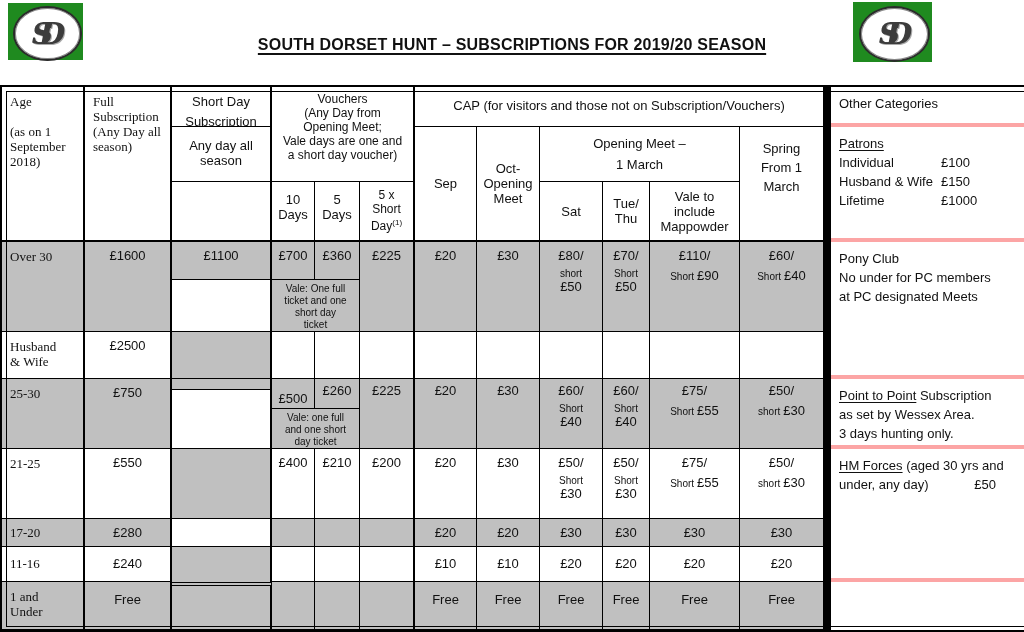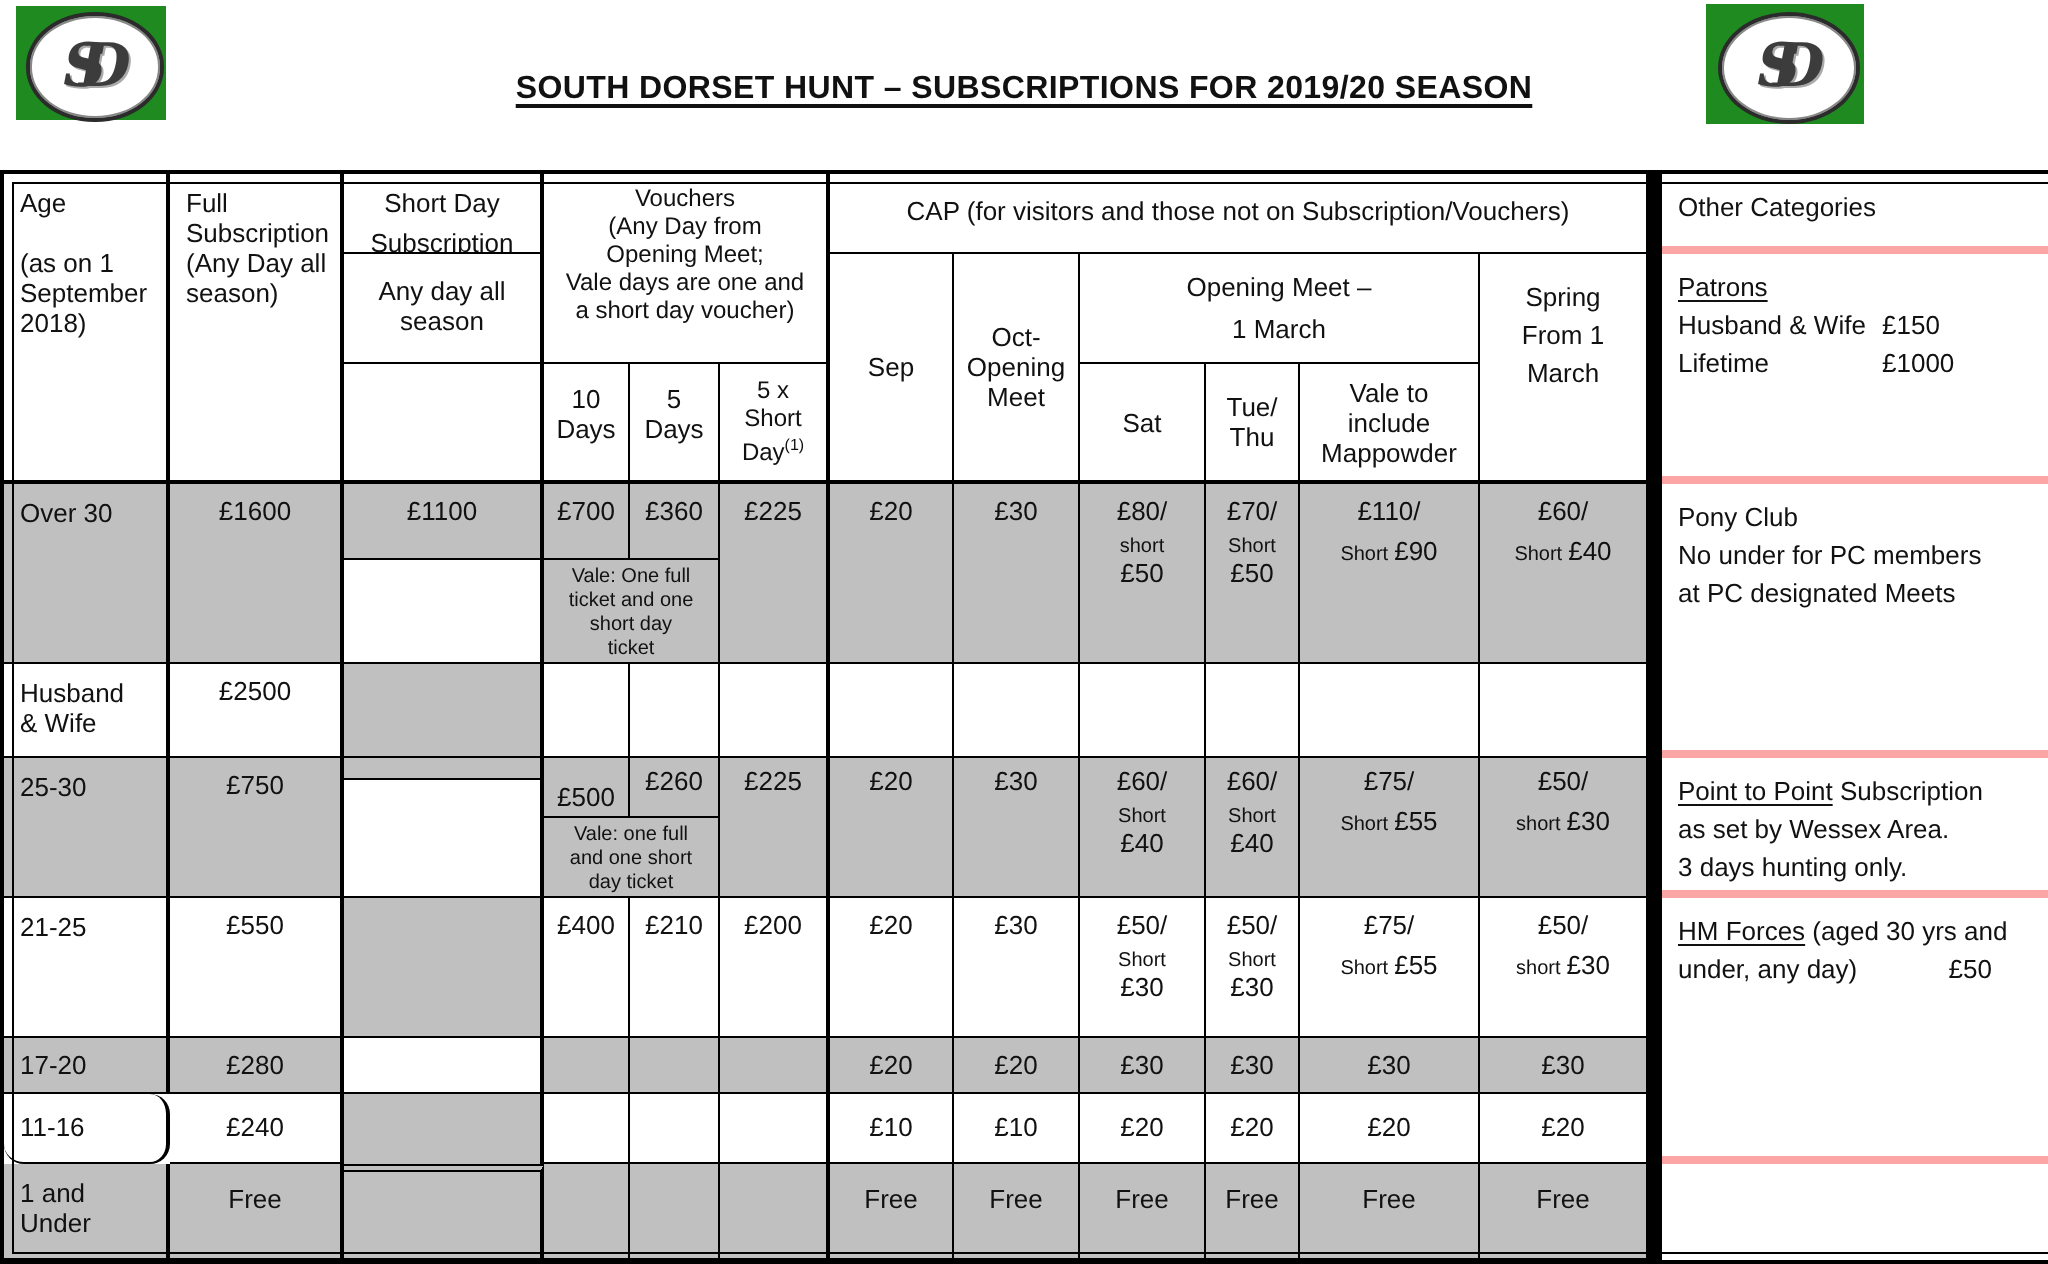--- a/index.html
+++ b/index.html
@@ -22,21 +22,21 @@
       grid-template-columns:83px 87px 100px 43px 45px 55px 62px 63px 63px 47px 90px 84px 7px 193px;
       grid-template-rows:40px 55px 60px 38px 52px 47px 11px 19px 40px 70px 28px 35px 48px;}
   .tbl::after{content:"";position:absolute;inset:4px -6px 3px 4px;border:1px solid #000;
       pointer-events:none;}
   .c{border-right:1px solid #000;border-bottom:1px solid #000;font-size:13px;line-height:15px;
       overflow:hidden;box-sizing:border-box;}
   .g{background:#c0c0c0;}
   .pre{white-space:pre-line;}
   .ctr{text-align:center;}
   .vctr{display:flex;align-items:center;justify-content:center;text-align:center;}
-  .padl{padding:7px 4px 16px 8px;}
+  .padl{padding:7px 4px 16px 8px;font-family:Liberation Serif, serif;}
   .padt{padding-top:6px;}
   .thickR{border-right-width:2px;}
   .thickB{border-bottom-width:2px;}
   .noB{border-bottom:none;}
   .dblT{border-top:4px double #000;}
   .note{font-size:10px;line-height:12px;padding-top:3px;}
   .capv .sub{font-size:10px;line-height:12px;margin-top:5px;}
   .capv .val{line-height:14px;}
   .capi .line2{margin-top:5px;}
   .capi .sub{font-size:10px;margin-right:3px;}
@@ -108,20 +108,21 @@
   <div class="c vctr pre thickB" style="grid-area:3/11/4/12;">Vale to
 include
 Mappowder</div>
   <div class="c ctr pre thickB" style="grid-area:2/12/4/13;padding-top:12px;line-height:19px;">Spring
 From 1
 March</div>
   <div class="c divider" style="grid-area:1/13/14/14;"></div>
   <div class="c oc" style="grid-area:1/14/2/15;">Other Categories</div>
   <div class="c oc" style="grid-area:2/14/4/15;">
     <div class="u">Patrons</div>
+    <div class="prow"><span class="lab">Individual</span><span>£100</span></div>
     <div class="prow"><span class="lab">Husband &amp; Wife</span><span>£150</span></div>
     <div class="prow"><span class="lab">Lifetime</span><span>£1000</span></div>
   </div>
 
   <div class="c g pre padl thickR" style="grid-area:4/1/6/2;">Over 30</div>
   <div class="c g ctr padt thickR" style="grid-area:4/2/6/3;">£1600</div>
   <div class="c g ctr padt thickR" style="grid-area:4/3/5/4;">£1100</div>
   <div class="c thickR" style="grid-area:5/3/6/4;"></div>
   <div class="c g ctr padt" style="grid-area:4/4/5/5;">£700</div>
   <div class="c g ctr padt" style="grid-area:4/5/5/6;">£360</div>
@@ -246,21 +247,21 @@
   <div class="c g" style="grid-area:11/4/12/5;"></div>
   <div class="c g" style="grid-area:11/5/12/6;"></div>
   <div class="c g thickR" style="grid-area:11/6/12/7;"></div>
   <div class="c g ctr padt" style="grid-area:11/7/12/8;">£20</div>
   <div class="c g ctr padt" style="grid-area:11/8/12/9;">£20</div>
   <div class="c g ctr padt" style="grid-area:11/9/12/10;">£30</div>
   <div class="c g ctr padt" style="grid-area:11/10/12/11;">£30</div>
   <div class="c g ctr padt" style="grid-area:11/11/12/12;">£30</div>
   <div class="c g ctr padt" style="grid-area:11/12/12/13;">£30</div>
 
-  <div class="c padl thickR" style="grid-area:12/1/13/2;padding-top:9px;border-radius:10px;">11-16</div>
+  <div class="c padl thickR" style="grid-area:12/1/13/2;padding-top:9px;">11-16</div>
   <div class="c ctr thickR" style="grid-area:12/2/13/3;padding-top:9px;">£240</div>
   <div class="c g thickR noB" style="grid-area:12/3/13/4;"></div>
   <div class="c" style="grid-area:12/4/13/5;"></div>
   <div class="c" style="grid-area:12/5/13/6;"></div>
   <div class="c thickR" style="grid-area:12/6/13/7;"></div>
   <div class="c ctr" style="grid-area:12/7/13/8;padding-top:9px;">£10</div>
   <div class="c ctr" style="grid-area:12/8/13/9;padding-top:9px;">£10</div>
   <div class="c ctr" style="grid-area:12/9/13/10;padding-top:9px;">£20</div>
   <div class="c ctr" style="grid-area:12/10/13/11;padding-top:9px;">£20</div>
   <div class="c ctr" style="grid-area:12/11/13/12;padding-top:9px;">£20</div>

